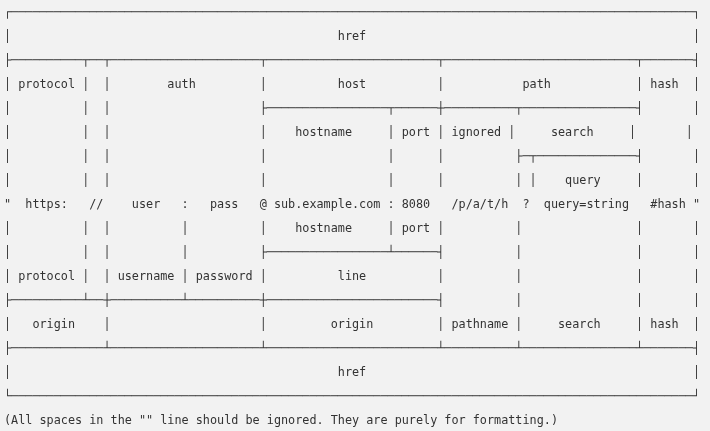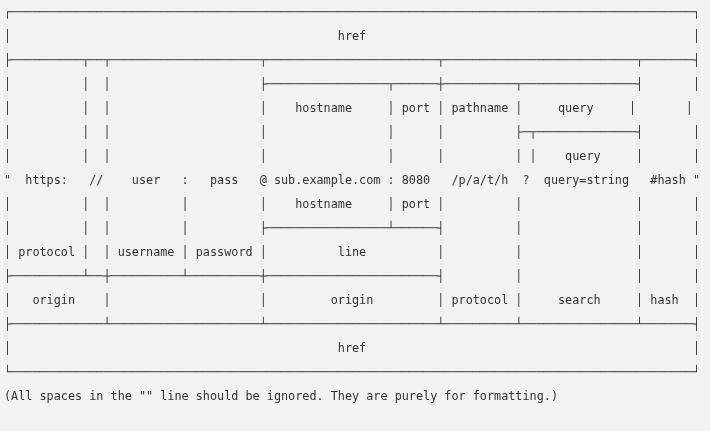--- a/index.html
+++ b/index.html
@@ -25,28 +25,29 @@
   }
 </style>
 </head>
 <body style="--bg: #f2f2f2; --text: #333333;">
 
 <div class="screen">
   <div class="diagram">
     <div class="line">┌────────────────────────────────────────────────────────────────────────────────────────────────┐</div>
     <div class="line">│                                              href                                              │</div>
     <div class="line">├──────────┬──┬─────────────────────┬────────────────────────┬───────────────────────────┬───────┤</div>
+    <div class="line">│ protocol │  │        auth         │          host          │           path            │ hash  │</div>
     <div class="line">│          │  │                     ├─────────────────┬──────┼──────────┬────────────────┤       │</div>
-    <div class="line">│          │  │                     │    hostname     │ port │ pathname │     query     │       │</div>
+    <div class="line">│          │  │                     │    hostname     │ port │ ignored │     search     │       │</div>
     <div class="line">│          │  │                     │                 │      │          ├─┬──────────────┤       │</div>
     <div class="line">│          │  │                     │                 │      │          │ │    query     │       │</div>
     <div class="line">"  https:   //    user   :   pass   @ sub.example.com : 8080   /p/a/t/h  ?  query=string   #hash "</div>
     <div class="line">│          │  │          │          │    hostname     │ port │          │                │       │</div>
     <div class="line">│          │  │          │          ├─────────────────┴──────┤          │                │       │</div>
     <div class="line">│ protocol │  │ username │ password │          line          │          │                │       │</div>
     <div class="line">├──────────┴──┼──────────┴──────────┼────────────────────────┤          │                │       │</div>
-    <div class="line">│   origin    │                     │         origin         │ protocol │     search     │ hash  │</div>
+    <div class="line">│   origin    │                     │         origin         │ pathname │     search     │ hash  │</div>
     <div class="line">├─────────────┴─────────────────────┴────────────────────────┴──────────┴────────────────┴───────┤</div>
     <div class="line">│                                              href                                              │</div>
     <div class="line">└────────────────────────────────────────────────────────────────────────────────────────────────┘</div>
     <div class="line">(All spaces in the "" line should be ignored. They are purely for formatting.)</div>
   </div>
 </div>
 
 </body></html>

